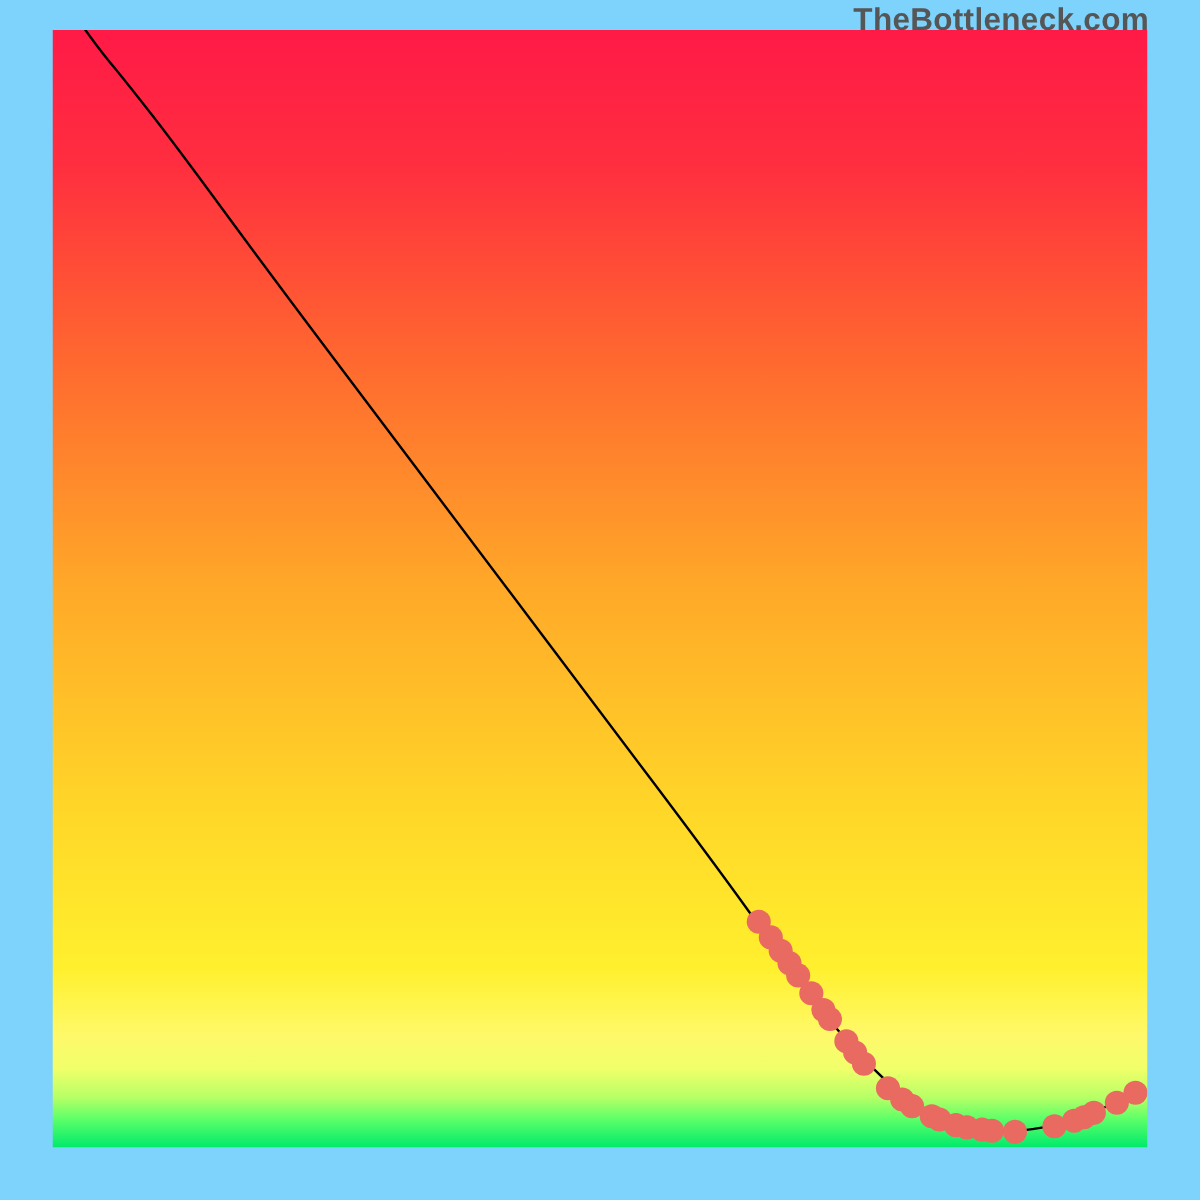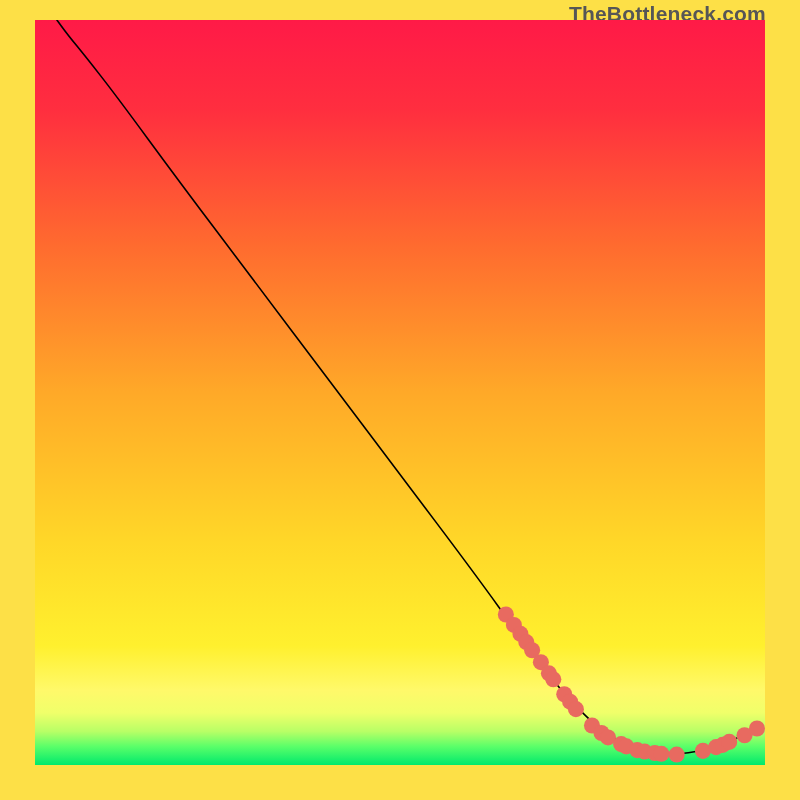--- a/index.html
+++ b/index.html
@@ -7,21 +7,21 @@
     padding: 0;
     width: 800px;
     height: 800px;
     background: #000;
     overflow: hidden;
   }
   .stage {
     position: relative;
     width: 800px;
     height: 800px;
-    background: #fde047;
+    background: #7dd3fc;
   }
   .plot {
     position: absolute;
     left: 35px;
     top: 20px;
     width: 730px;
     height: 745px;
   }
   .watermark {
     position: absolute;

